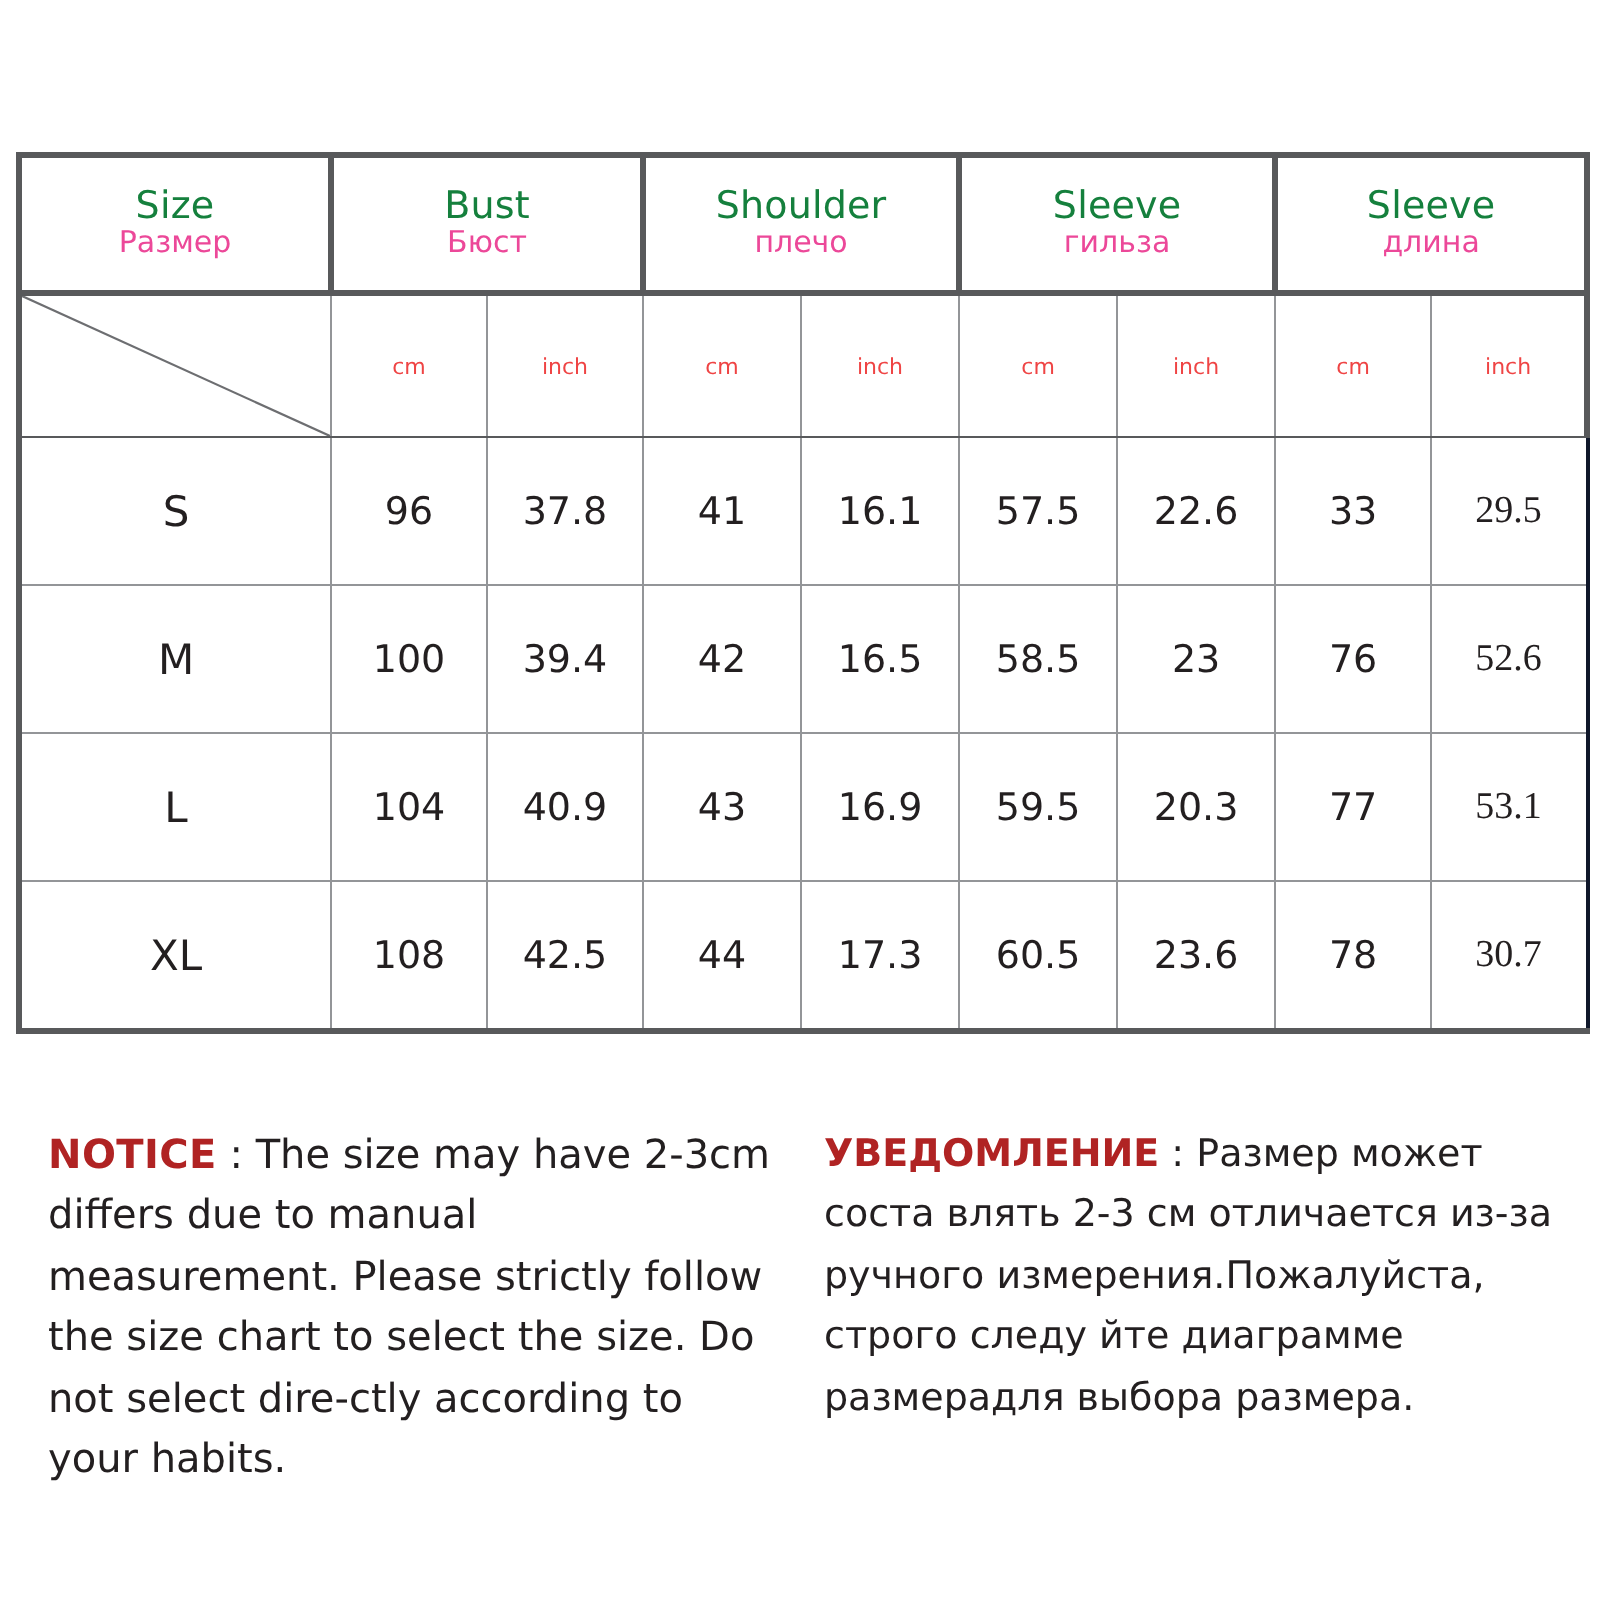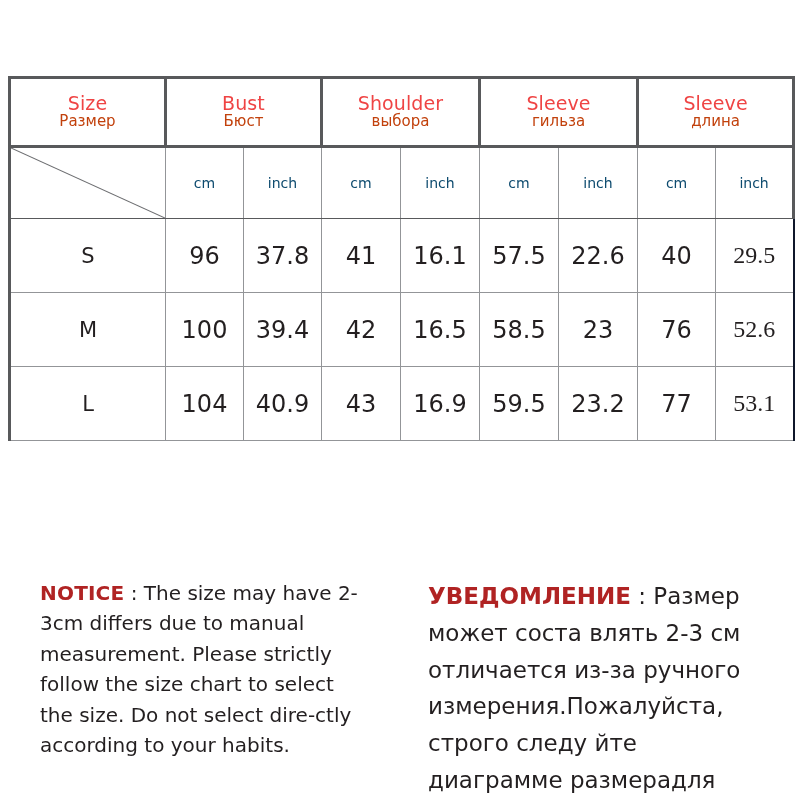--- a/index.html
+++ b/index.html
@@ -41,38 +41,38 @@
     border-bottom: 3px solid #58595b;
     border-left: 3px solid #58595b;
     border-right: 3px solid #58595b;
   }
   .hdr-row td.hdr-first { border-left: 3px solid #58595b; }
 
   .hdr-en {
     display: block;
     font-size: 19px;
     line-height: 1.08;
-    color: #ef4444;
+    color: #15803d;
     letter-spacing: .1px;
   }
   .hdr-ru {
     display: block;
     font-size: 15px;
     line-height: 1.18;
-    color: #c2410c;
+    color: #ec4899;
   }
 
   
   .unit-row td {
     height: 70px;
     border-left: 1px solid #939598;
     border-right: 1px solid #939598;
     border-bottom: 1px solid #58595b;
-    font-size: 14px;
-    color: #0c4a6e;
+    font-size: 11px;
+    color: #ef4444;
   }
   .unit-row td.edge-l { border-left: 3px solid #58595b; }
   .unit-row td.edge-r { border-right: 3px solid #58595b; }
 
   
   td.diag-cell {
     position: relative;
     overflow: hidden;
   }
   td.diag-cell .slash {
@@ -85,21 +85,21 @@
     stroke: #6d6e71;
     stroke-width: 1.1;
   }
 
   
   .data-row td {
     height: 73px;
     border-left: 1px solid #939598;
     border-right: 1px solid #939598;
     border-bottom: 1px solid #939598;
-    font-size: 24px;
+    font-size: 19px;
     color: #231f20;
   }
   .data-row td.edge-l { border-left: 3px solid #58595b; }
   .data-row td.edge-r { border-right: 2px solid #0f172a; font-family: Liberation Serif, serif; }
   .data-row.last-row td { border-bottom: 3px solid #58595b; }
   .data-row td.size-cell { font-size: 21px; }
 
   
   .unit-row td.grp-start,
   .data-row td.grp-start { border-left: 1px solid #6d6e71; }
@@ -119,27 +119,27 @@
     width: 400px;
     padding-left: 24px;
     padding-right: 12px;
   }
   .note.ru {
     width: 400px;
     padding-left: 12px;
     padding-right: 14px;
   }
   .note p {
-    margin: 16px;
+    margin: 0;
     font-size: 20px;
     line-height: 1.52;
     color: #231f20;
   }
   .note.ru p {
-    font-size: 23px;
+    font-size: 19px;
     line-height: 1.60;
   }
   .note-label {
     color: #b02323;
     font-weight: 700;
     letter-spacing: .2px;
   }
   .note.ru .note-label { letter-spacing: 0; }
 </style>
 </head>
@@ -164,21 +164,21 @@
       <td class="hdr-first">
         <span class="hdr-en">Size</span>
         <span class="hdr-ru">Размер</span>
       </td>
       <td colspan="2">
         <span class="hdr-en">Bust</span>
         <span class="hdr-ru">Бюст</span>
       </td>
       <td colspan="2">
         <span class="hdr-en">Shoulder</span>
-        <span class="hdr-ru">выбора</span>
+        <span class="hdr-ru">плечо</span>
       </td>
       <td colspan="2">
         <span class="hdr-en">Sleeve</span>
         <span class="hdr-ru">гильза</span>
       </td>
       <td colspan="2">
         <span class="hdr-en">Sleeve</span>
         <span class="hdr-ru">длина</span>
       </td>
     </tr>
@@ -200,21 +200,21 @@
     </tr>
 
     <tr class="data-row">
       <td class="size-cell edge-l">S</td>
       <td class="grp-start">96</td>
       <td>37.8</td>
       <td class="grp-start">41</td>
       <td>16.1</td>
       <td class="grp-start">57.5</td>
       <td>22.6</td>
-      <td class="grp-start">40</td>
+      <td class="grp-start">33</td>
       <td class="edge-r">29.5</td>
     </tr>
 
     <tr class="data-row">
       <td class="size-cell edge-l">M</td>
       <td class="grp-start">100</td>
       <td>39.4</td>
       <td class="grp-start">42</td>
       <td>16.5</td>
       <td class="grp-start">58.5</td>
@@ -223,25 +223,36 @@
       <td class="edge-r">52.6</td>
     </tr>
 
     <tr class="data-row">
       <td class="size-cell edge-l">L</td>
       <td class="grp-start">104</td>
       <td>40.9</td>
       <td class="grp-start">43</td>
       <td>16.9</td>
       <td class="grp-start">59.5</td>
-      <td>23.2</td>
+      <td>20.3</td>
       <td class="grp-start">77</td>
       <td class="edge-r">53.1</td>
     </tr>
 
+    <tr class="data-row last-row">
+      <td class="size-cell edge-l">XL</td>
+      <td class="grp-start">108</td>
+      <td>42.5</td>
+      <td class="grp-start">44</td>
+      <td>17.3</td>
+      <td class="grp-start">60.5</td>
+      <td>23.6</td>
+      <td class="grp-start">78</td>
+      <td class="edge-r">30.7</td>
+    </tr>
   </tbody>
     </table>
 </div>
 
 <div class="notes">
   <div class="note en">
     <p><span class="note-label">NOTICE</span><span> :  </span><span>The size may have 2-3cm differs due to manual measurement. Please strictly follow the size chart to select the size. Do not select dire-ctly according to your habits.</span></p>
   </div>
   <div class="note ru">
     <p><span class="note-label">УВЕДОМЛЕНИЕ</span><span> : </span><span>Размер может соста влять 2-3 см отличается из-за ручного измерения.Пожалуйста, строго следу йте диаграмме размерадля выбора размера.</span></p>

